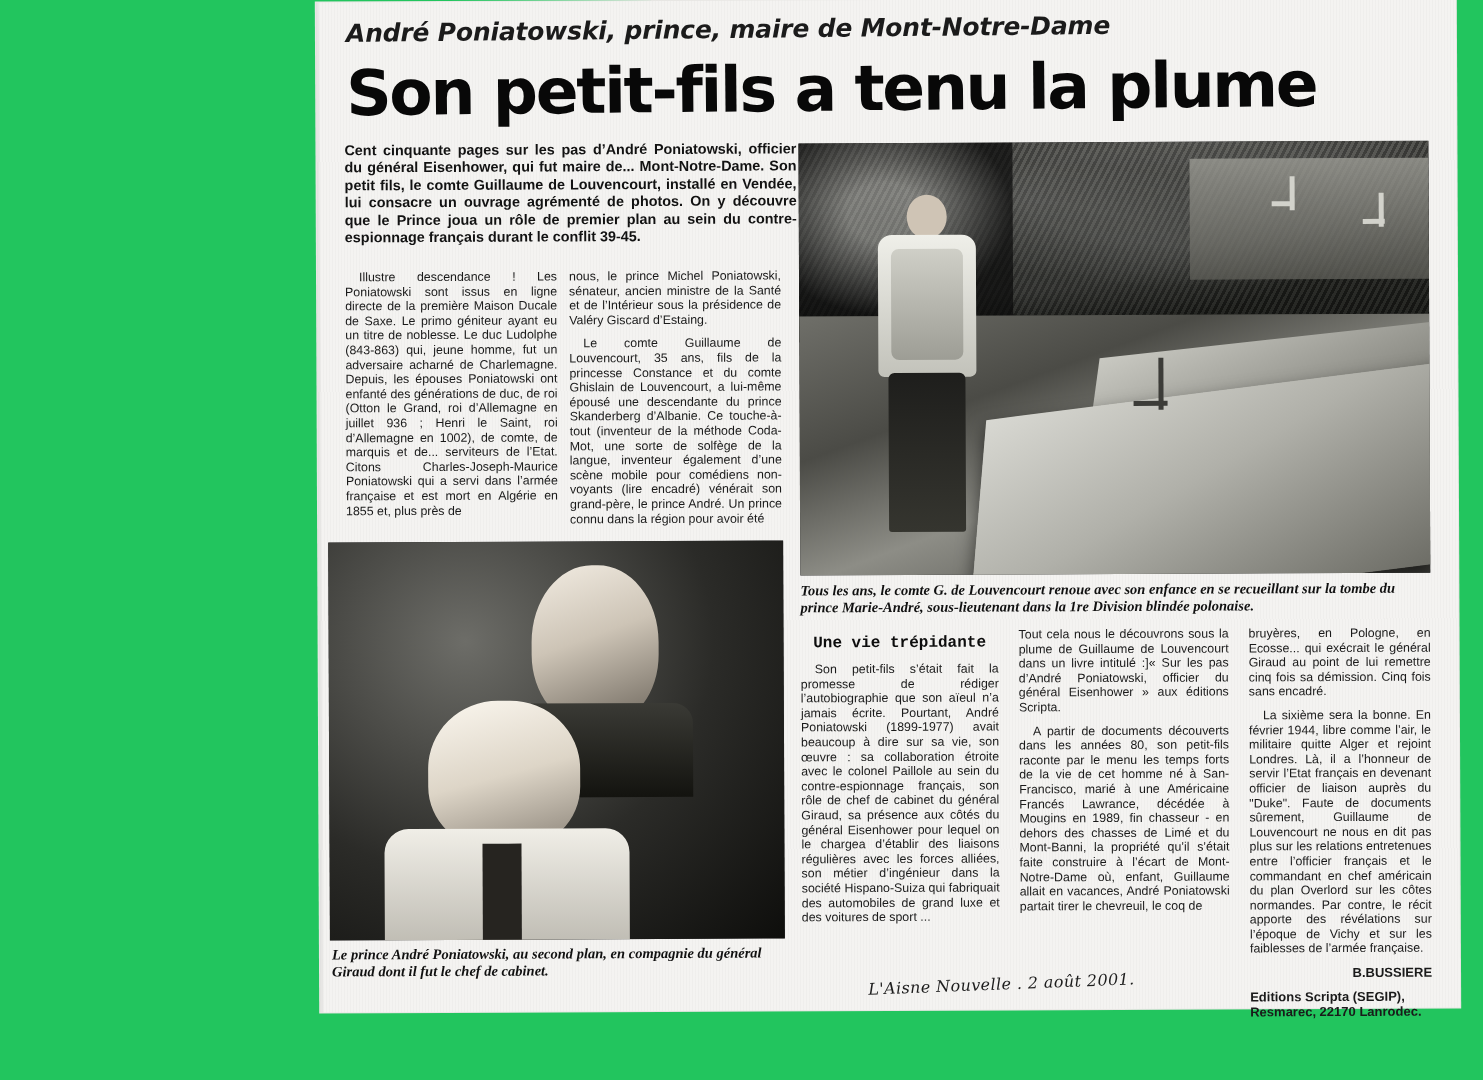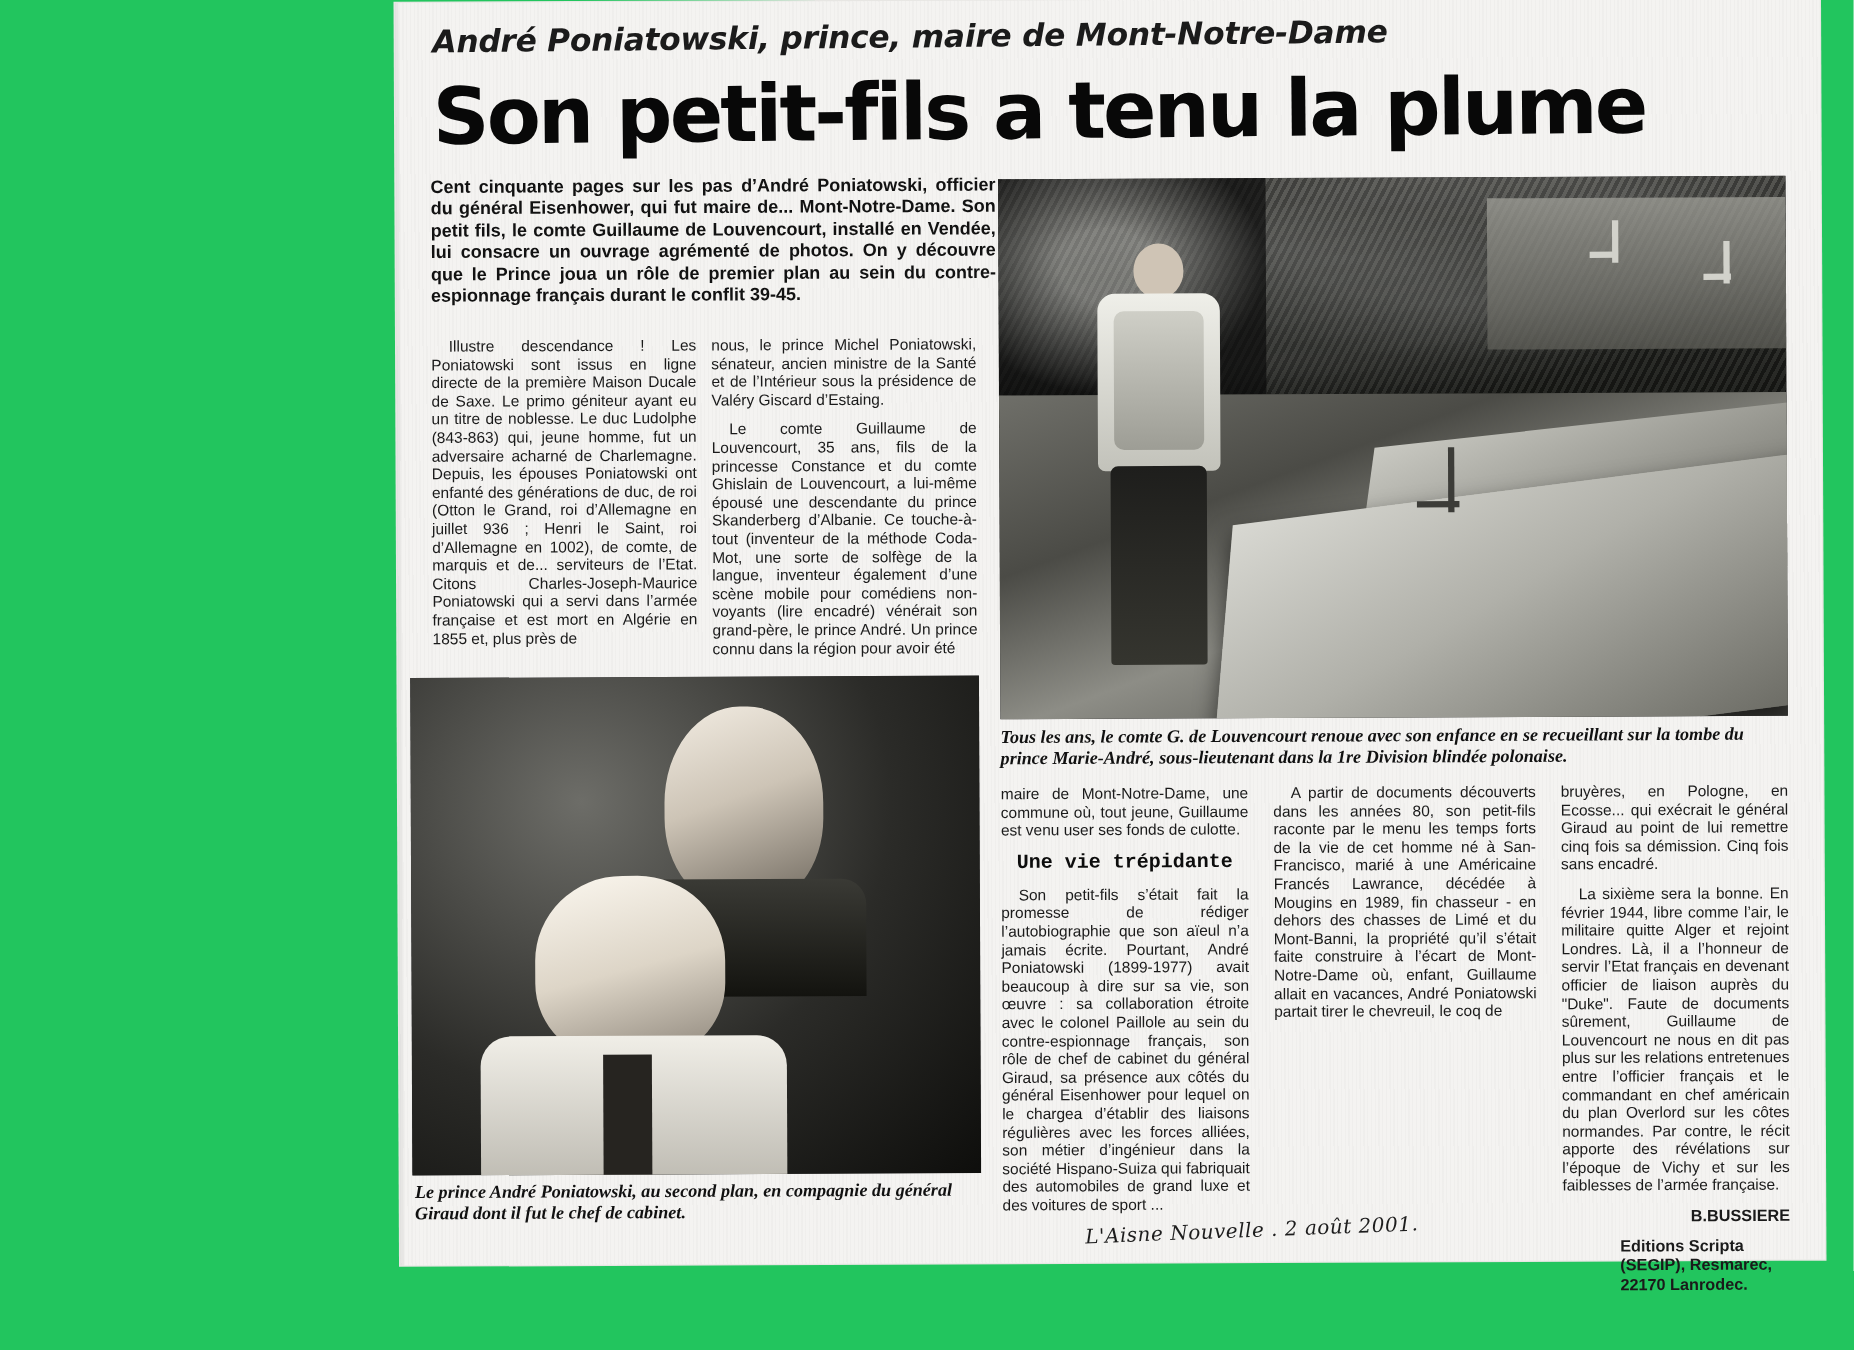--- a/index.html
+++ b/index.html
@@ -105,21 +105,20 @@
     text-align: right;
     font-size: 13px;
     margin-top: 10px;
   }
   .editor {
     font-weight: bold;
     font-size: 13px;
     line-height: 15.5px;
     margin-top: 8px;
     text-align: left;
-    margin-left: 46px;
   }
 
   
   .photo {
     position: absolute;
     overflow: hidden;
     background: #2a2a2a;
   }
   .photo-top {
     left: 482px;
@@ -319,26 +318,26 @@
         <div class="por-man2">
           <div class="h"></div>
           <div class="s"></div>
           <div class="t"></div>
         </div>
       </div>
     </div>
     <div class="caption cap-bottom">Le prince André Poniatowski, au second plan, en compagnie du général Giraud dont il fut le chef de cabinet.</div>
 
     <div class="col c3">
-      <p class="noind">maire de Mont-Notre-Dame, une commune où, tout jeune, Guillaume est venu user ses fonds de culotte.</p>
       <div class="subhead">Une vie trépidante</div>
       <p>Son petit-fils s’était fait la promesse de rédiger l’autobiographie que son aïeul n’a jamais écrite. Pourtant, André Poniatowski (1899-1977) avait beaucoup à dire sur sa vie, son œuvre : sa collaboration étroite avec le colonel Paillole au sein du contre-espionnage français, son rôle de chef de cabinet du général Giraud, sa présence aux côtés du général Eisenhower pour lequel on le chargea d’établir des liaisons régulières avec les forces alliées, son métier d’ingénieur dans la société Hispano-Suiza qui fabriquait des automobiles de grand luxe et des voitures de sport ...</p>
     </div>
 
     <div class="col c4">
+      <p class="noind">Tout cela nous le découvrons sous la plume de Guillaume de Louvencourt dans un livre intitulé :]« Sur les pas d’André Poniatowski, officier du général Eisenhower » aux éditions Scripta.</p>
       <p>A partir de documents découverts dans les années 80, son petit-fils raconte par le menu les temps forts de la vie de cet homme né à San-Francisco, marié à une Américaine Francés Lawrance, décédée à Mougins en 1989, fin chasseur - en dehors des chasses de Limé et du Mont-Banni, la propriété qu’il s’était faite construire à l’écart de Mont-Notre-Dame où, enfant, Guillaume allait en vacances, André Poniatowski partait tirer le chevreuil, le coq de</p>
     </div>
 
     <div class="col c5">
       <p class="noind">bruyères, en Pologne, en Ecosse... qui exécrait le général Giraud au point de lui remettre cinq fois sa démission. Cinq fois sans encadré.</p>
       <p>La sixième sera la bonne. En février 1944, libre comme l’air, le militaire quitte Alger et rejoint Londres. Là, il a l’honneur de servir l’Etat français en devenant officier de liaison auprès du "Duke". Faute de documents sûrement, Guillaume de Louvencourt ne nous en dit pas plus sur les relations entretenues entre l’officier français et le commandant en chef américain du plan Overlord sur les côtes normandes. Par contre, le récit apporte des révélations sur l’époque de Vichy et sur les faiblesses de l’armée française.</p>
       <div class="signature">B.BUSSIERE</div>
       <div class="editor">Editions Scripta (SEGIP), Resmarec, 22170 Lanrodec.</div>
     </div>
 

